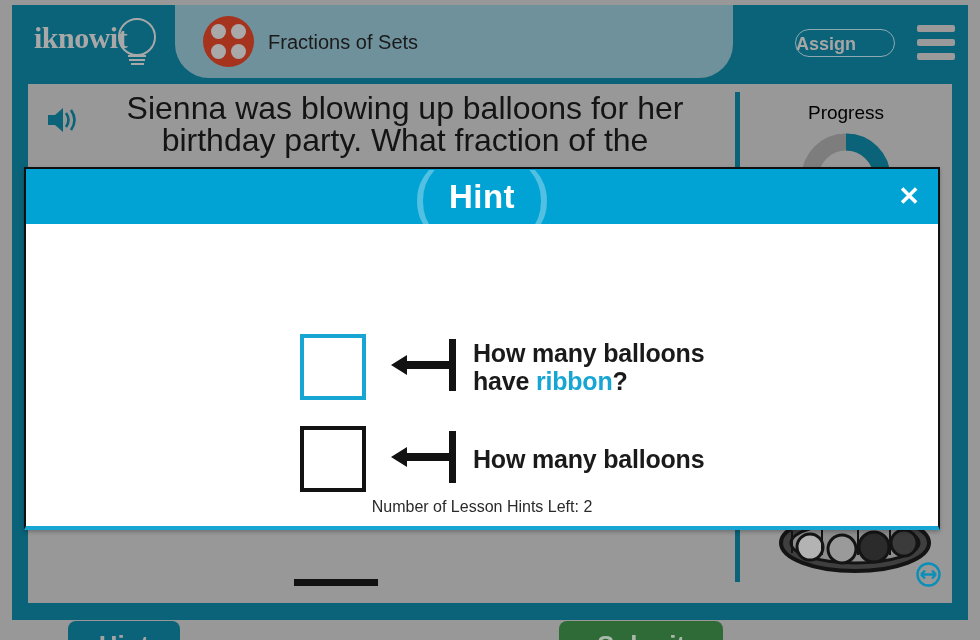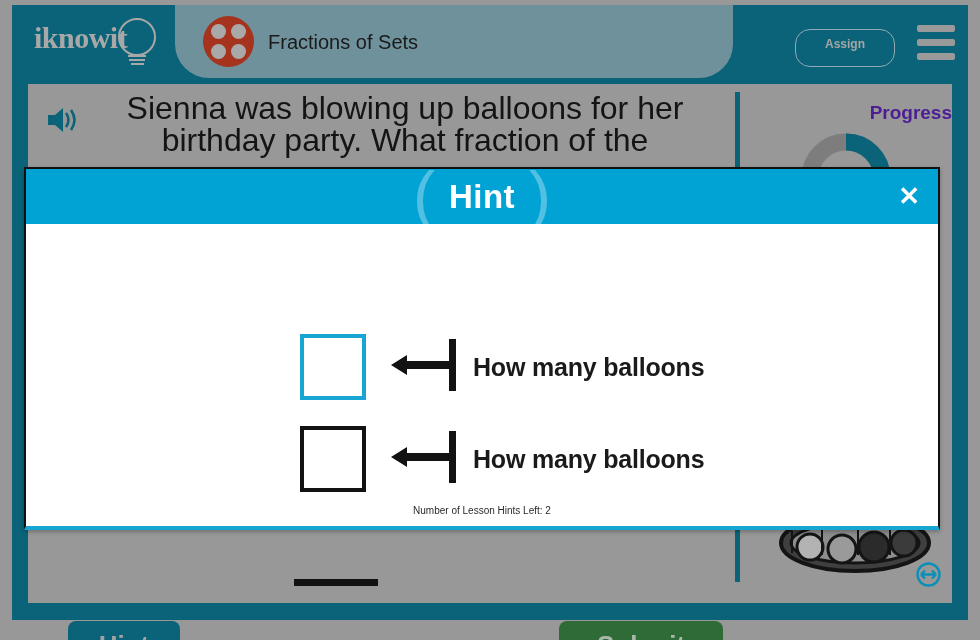--- a/index.html
+++ b/index.html
@@ -116,29 +116,28 @@
     font-size: 20px;
     color: #1a1a1a;
     font-family: "Liberation Sans", sans-serif;
   }
 
   #assign-button {
     position: absolute;
     left: 783px;
     top: 24px;
     width: 100px;
-    height: 38px;
+    height: 28px;
     border: 1.5px solid #8fa9b2;
     border-radius: 15px;
     background: transparent;
     color: #a6a6a6;
-    font-size: 12px;
+    font-size: 18px;
     font-weight: bold;
     line-height: 28px;
-    text-align: center;
     box-sizing: border-box;
     cursor: pointer;
   }
   #menu-button {
     position: absolute;
     left: 905px;
     top: 20px;
     width: 38px;
     height: 34px;
     cursor: pointer;
@@ -203,24 +202,24 @@
     left: 712px;
     top: 0;
     width: 212px;
     height: 519px;
   }
   #progress-label {
     position: absolute;
     left: 0;
     top: 18px;
     width: 212px;
-    text-align: right;
+    text-align: center;
     font-size: 19px;
-    font-weight: bold;
-    color: #4c1d95;
+    font-weight: normal;
+    color: #000000;
   }
   #progress-gauge {
     position: absolute;
     left: 56px;
     top: 44px;
     width: 100px;
     height: 100px;
   }
   #character-art {
     position: absolute;
@@ -380,21 +379,21 @@
     height: 7px;
     background: #121212;
   }
 
   #hints-left {
     position: absolute;
     left: 0;
     bottom: 8px;
     width: 100%;
     text-align: center;
-    font-size: 10px;
+    font-size: 16px;
     color: #2a2a2a;
   }
 </style>
 </head>
 <body>
 
 <div id="app-frame">
 
   <div id="app-header">
 
@@ -506,20 +505,21 @@
       <div class="hint-row" id="hint-row-top">
         <div class="num-box numerator"></div>
         <div class="arrow-glyph">
           <svg width="68" height="56" viewBox="0 0 68 56">
             <path d="M0 28 L16 18 L16 24 L58 24 L58 32 L16 32 L16 38 Z" fill="#121212"></path>
             <rect x="58" y="2" width="7" height="52" fill="#121212"></rect>
           </svg>
         </div>
         <div class="hint-label">
           <div>How many balloons</div>
+          <div><span>have </span><span class="kw">ribbon</span><span>?</span></div>
         </div>
       </div>
 
       <div class="hint-row" id="hint-row-bottom">
         <div class="num-box denominator"></div>
         <div class="arrow-glyph">
           <svg width="68" height="56" viewBox="0 0 68 56">
             <path d="M0 28 L16 18 L16 24 L58 24 L58 32 L16 32 L16 38 Z" fill="#121212"></path>
             <rect x="58" y="2" width="7" height="52" fill="#121212"></rect>
           </svg>

